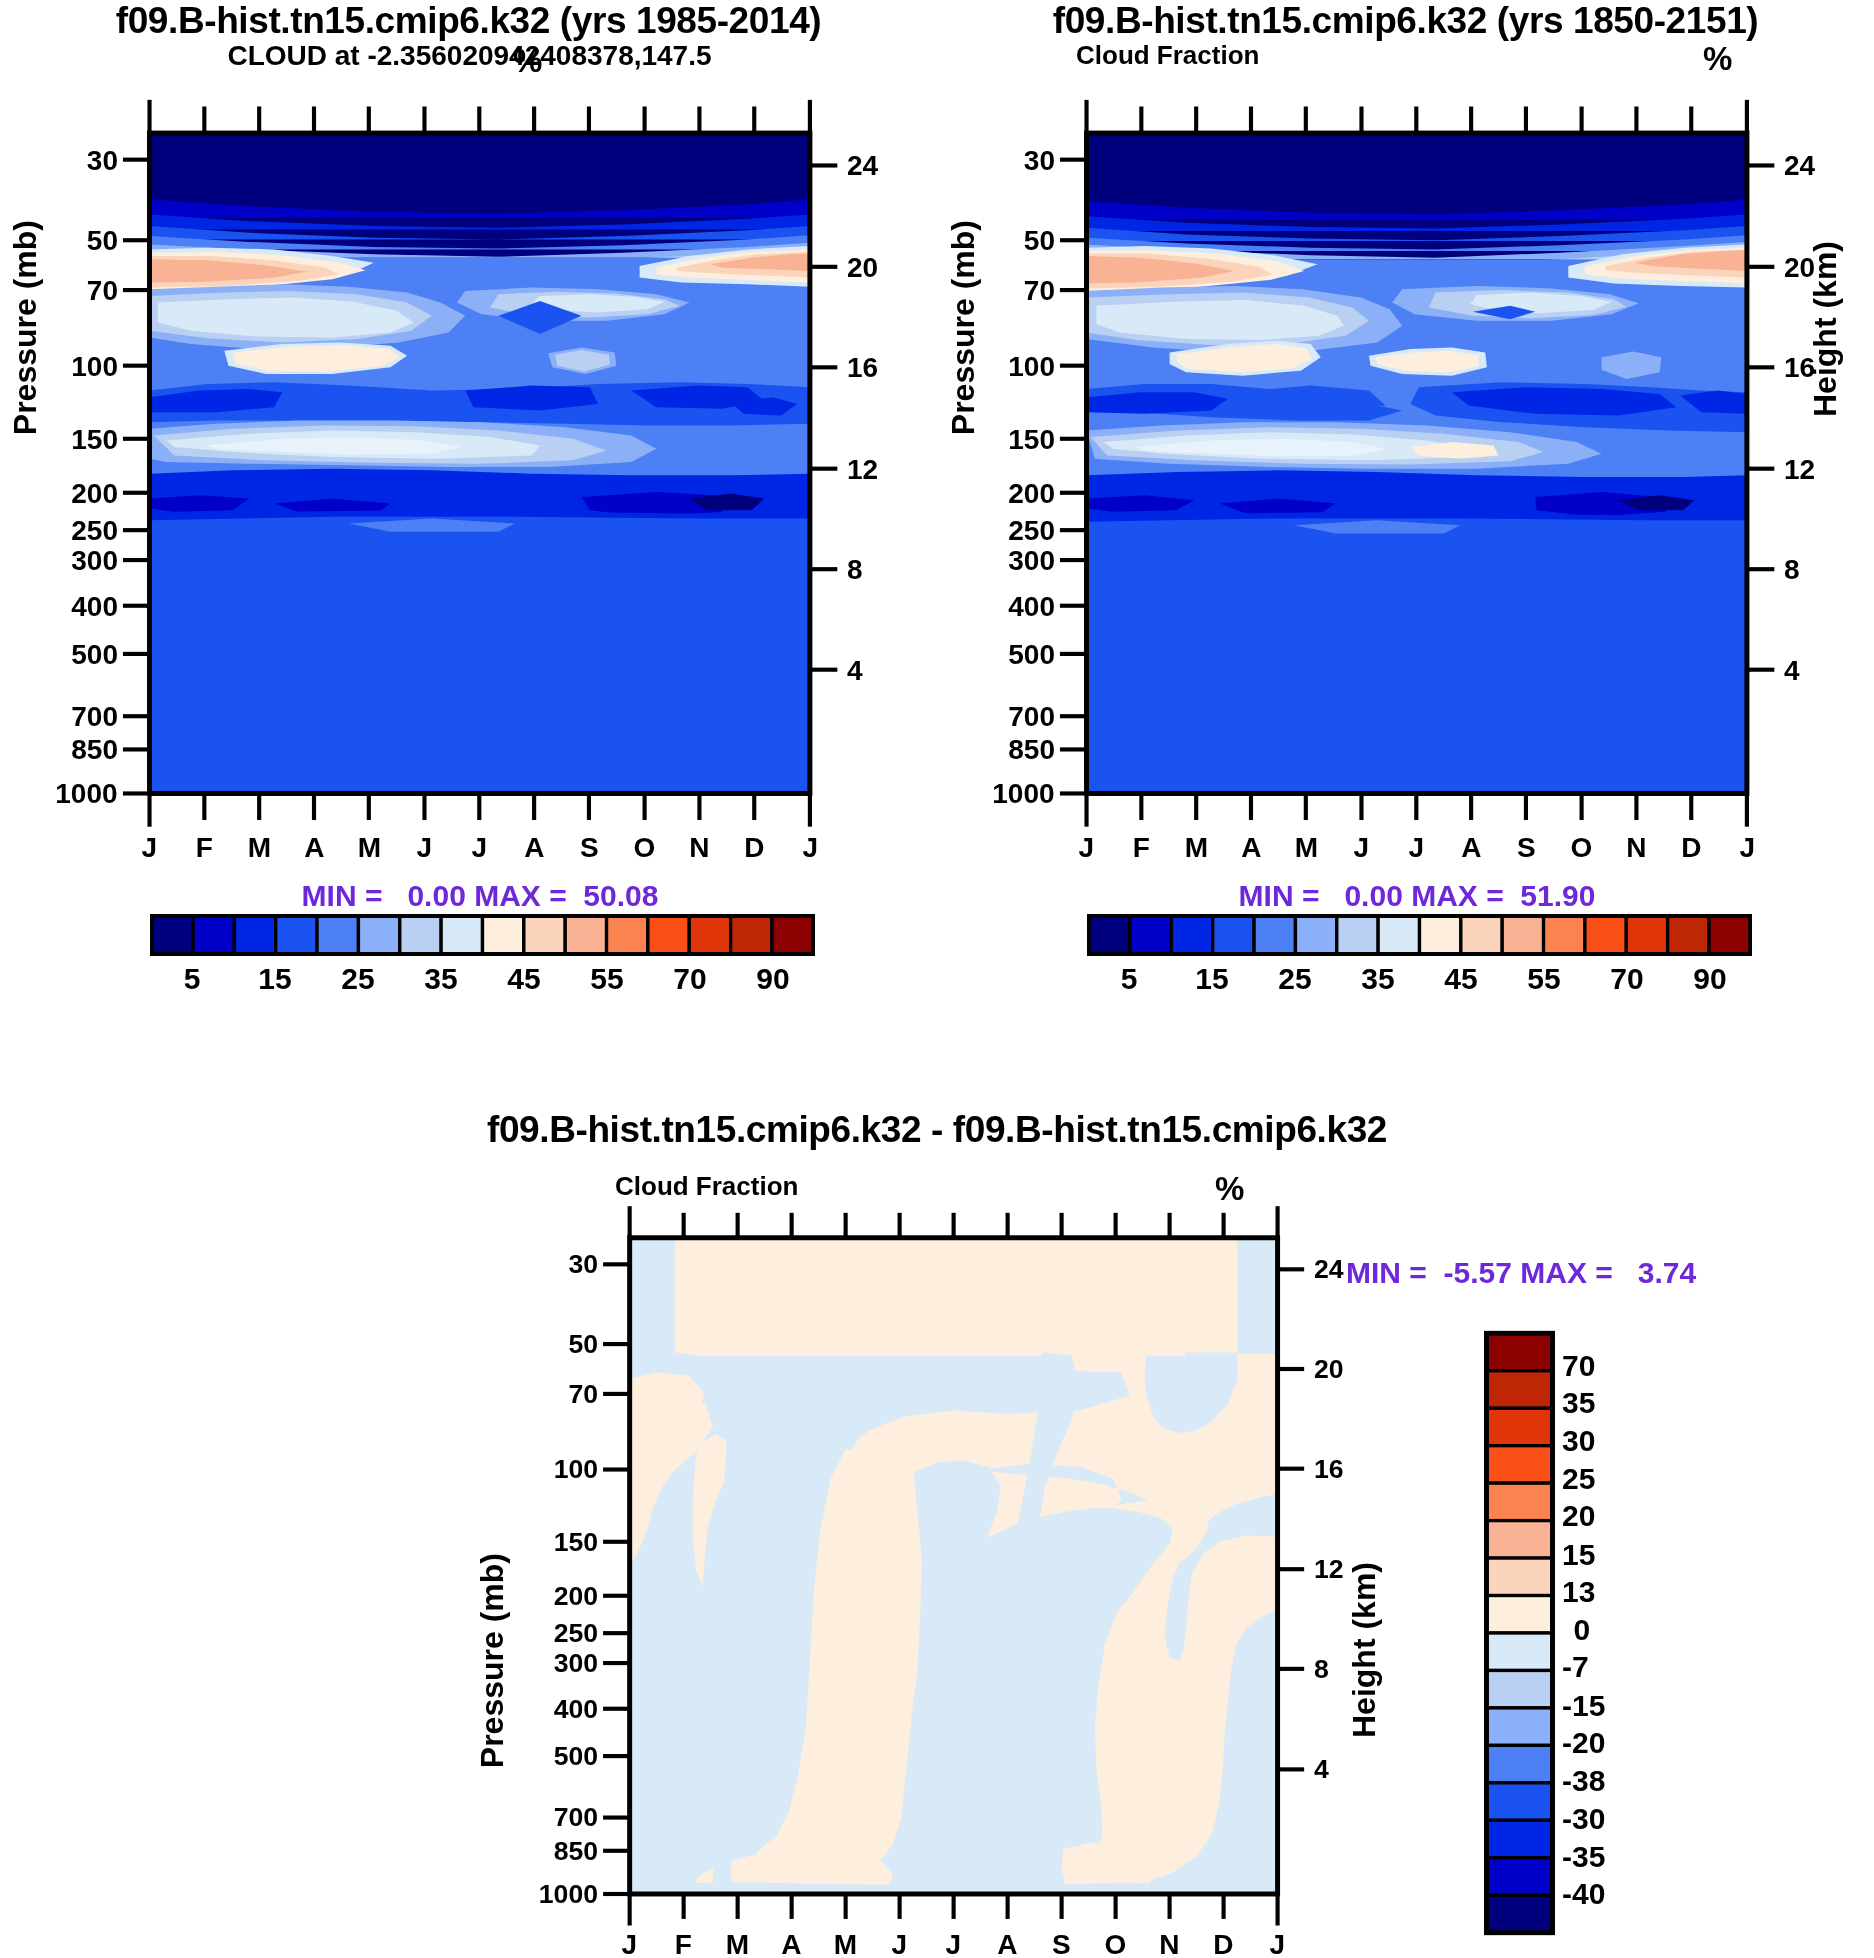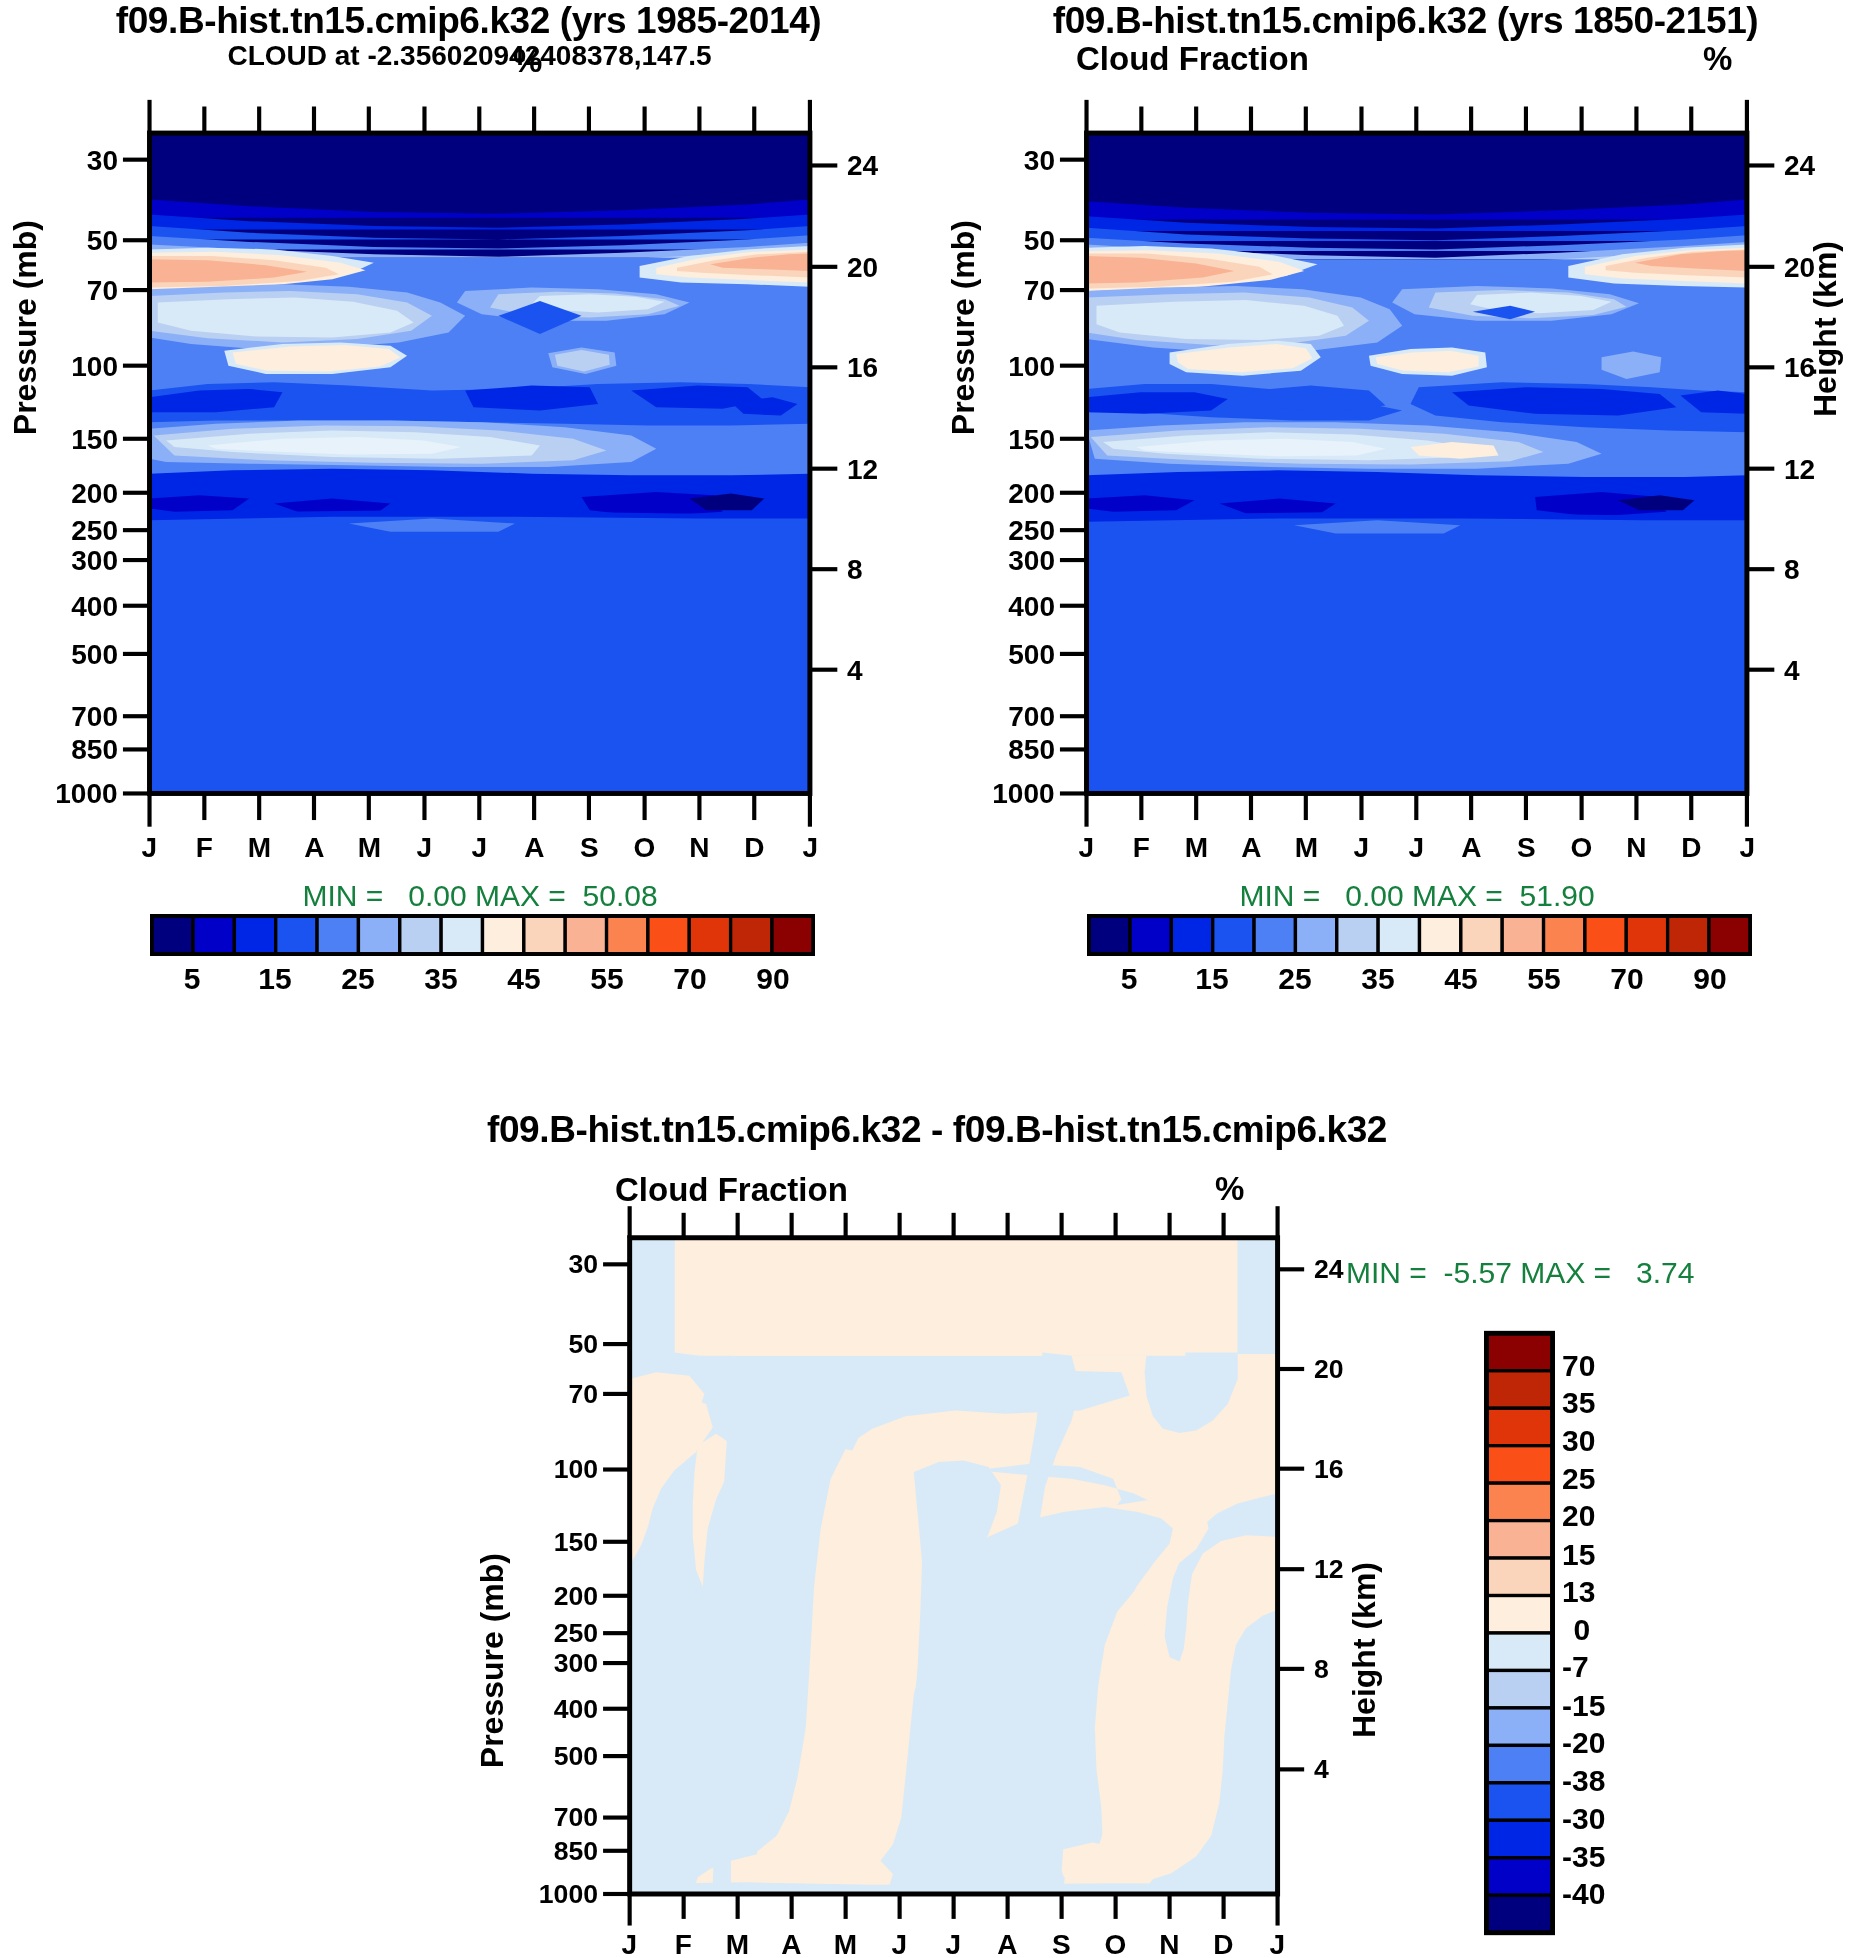--- a/index.html
+++ b/index.html
@@ -1,25 +1,25 @@
 <!DOCTYPE html>
 <html style="font-size:13.3px"><head>
 <meta charset="utf-8">
 <style>
   html,body{margin:0;padding:0;background:#ffffff;}
   body{width:1874px;height:1959px;font-family:"Liberation Sans",sans-serif;position:relative;overflow:hidden;}
   .panel{position:absolute;}
   .ttl{font-weight:bold;text-align:center;color:#000;}
   .main-title{font-size:37px;letter-spacing:-0.4px;}
   .sub-left{font-size:28px;font-weight:bold;}
-  .sub-right{font-size:33px;font-weight:bold;}
+  .sub-right{font-size:26px;font-weight:bold;}
   .axlab{font-size:28px;font-weight:bold;color:#000;}
   .axlab-sm{font-size:26.6px;font-weight:bold;color:#000;}
   .ylabel{font-size:32px;font-weight:bold;color:#000;writing-mode:vertical-rl;transform:rotate(180deg);white-space:nowrap;}
-  .minmax{font-size:30px;font-weight:normal;color:#15803d;text-align:center;white-space:pre;}
+  .minmax{font-size:30px;font-weight:bold;color:#6d28d9;text-align:center;white-space:pre;}
   .cbarlab{font-size:30px;font-weight:bold;color:#000;}
   .pct{font-size:33px;font-weight:bold;color:#000;}
   svg{display:block;}
   .frame{fill:none;stroke:#000;stroke-width:6;}
 </style>
 </head>
 <body>
 
 <div class="panel" style="left:0;top:0;width:937px;">
   <div class="ttl main-title">f09.B-hist.tn15.cmip6.k32 (yrs 1985-2014)</div>

